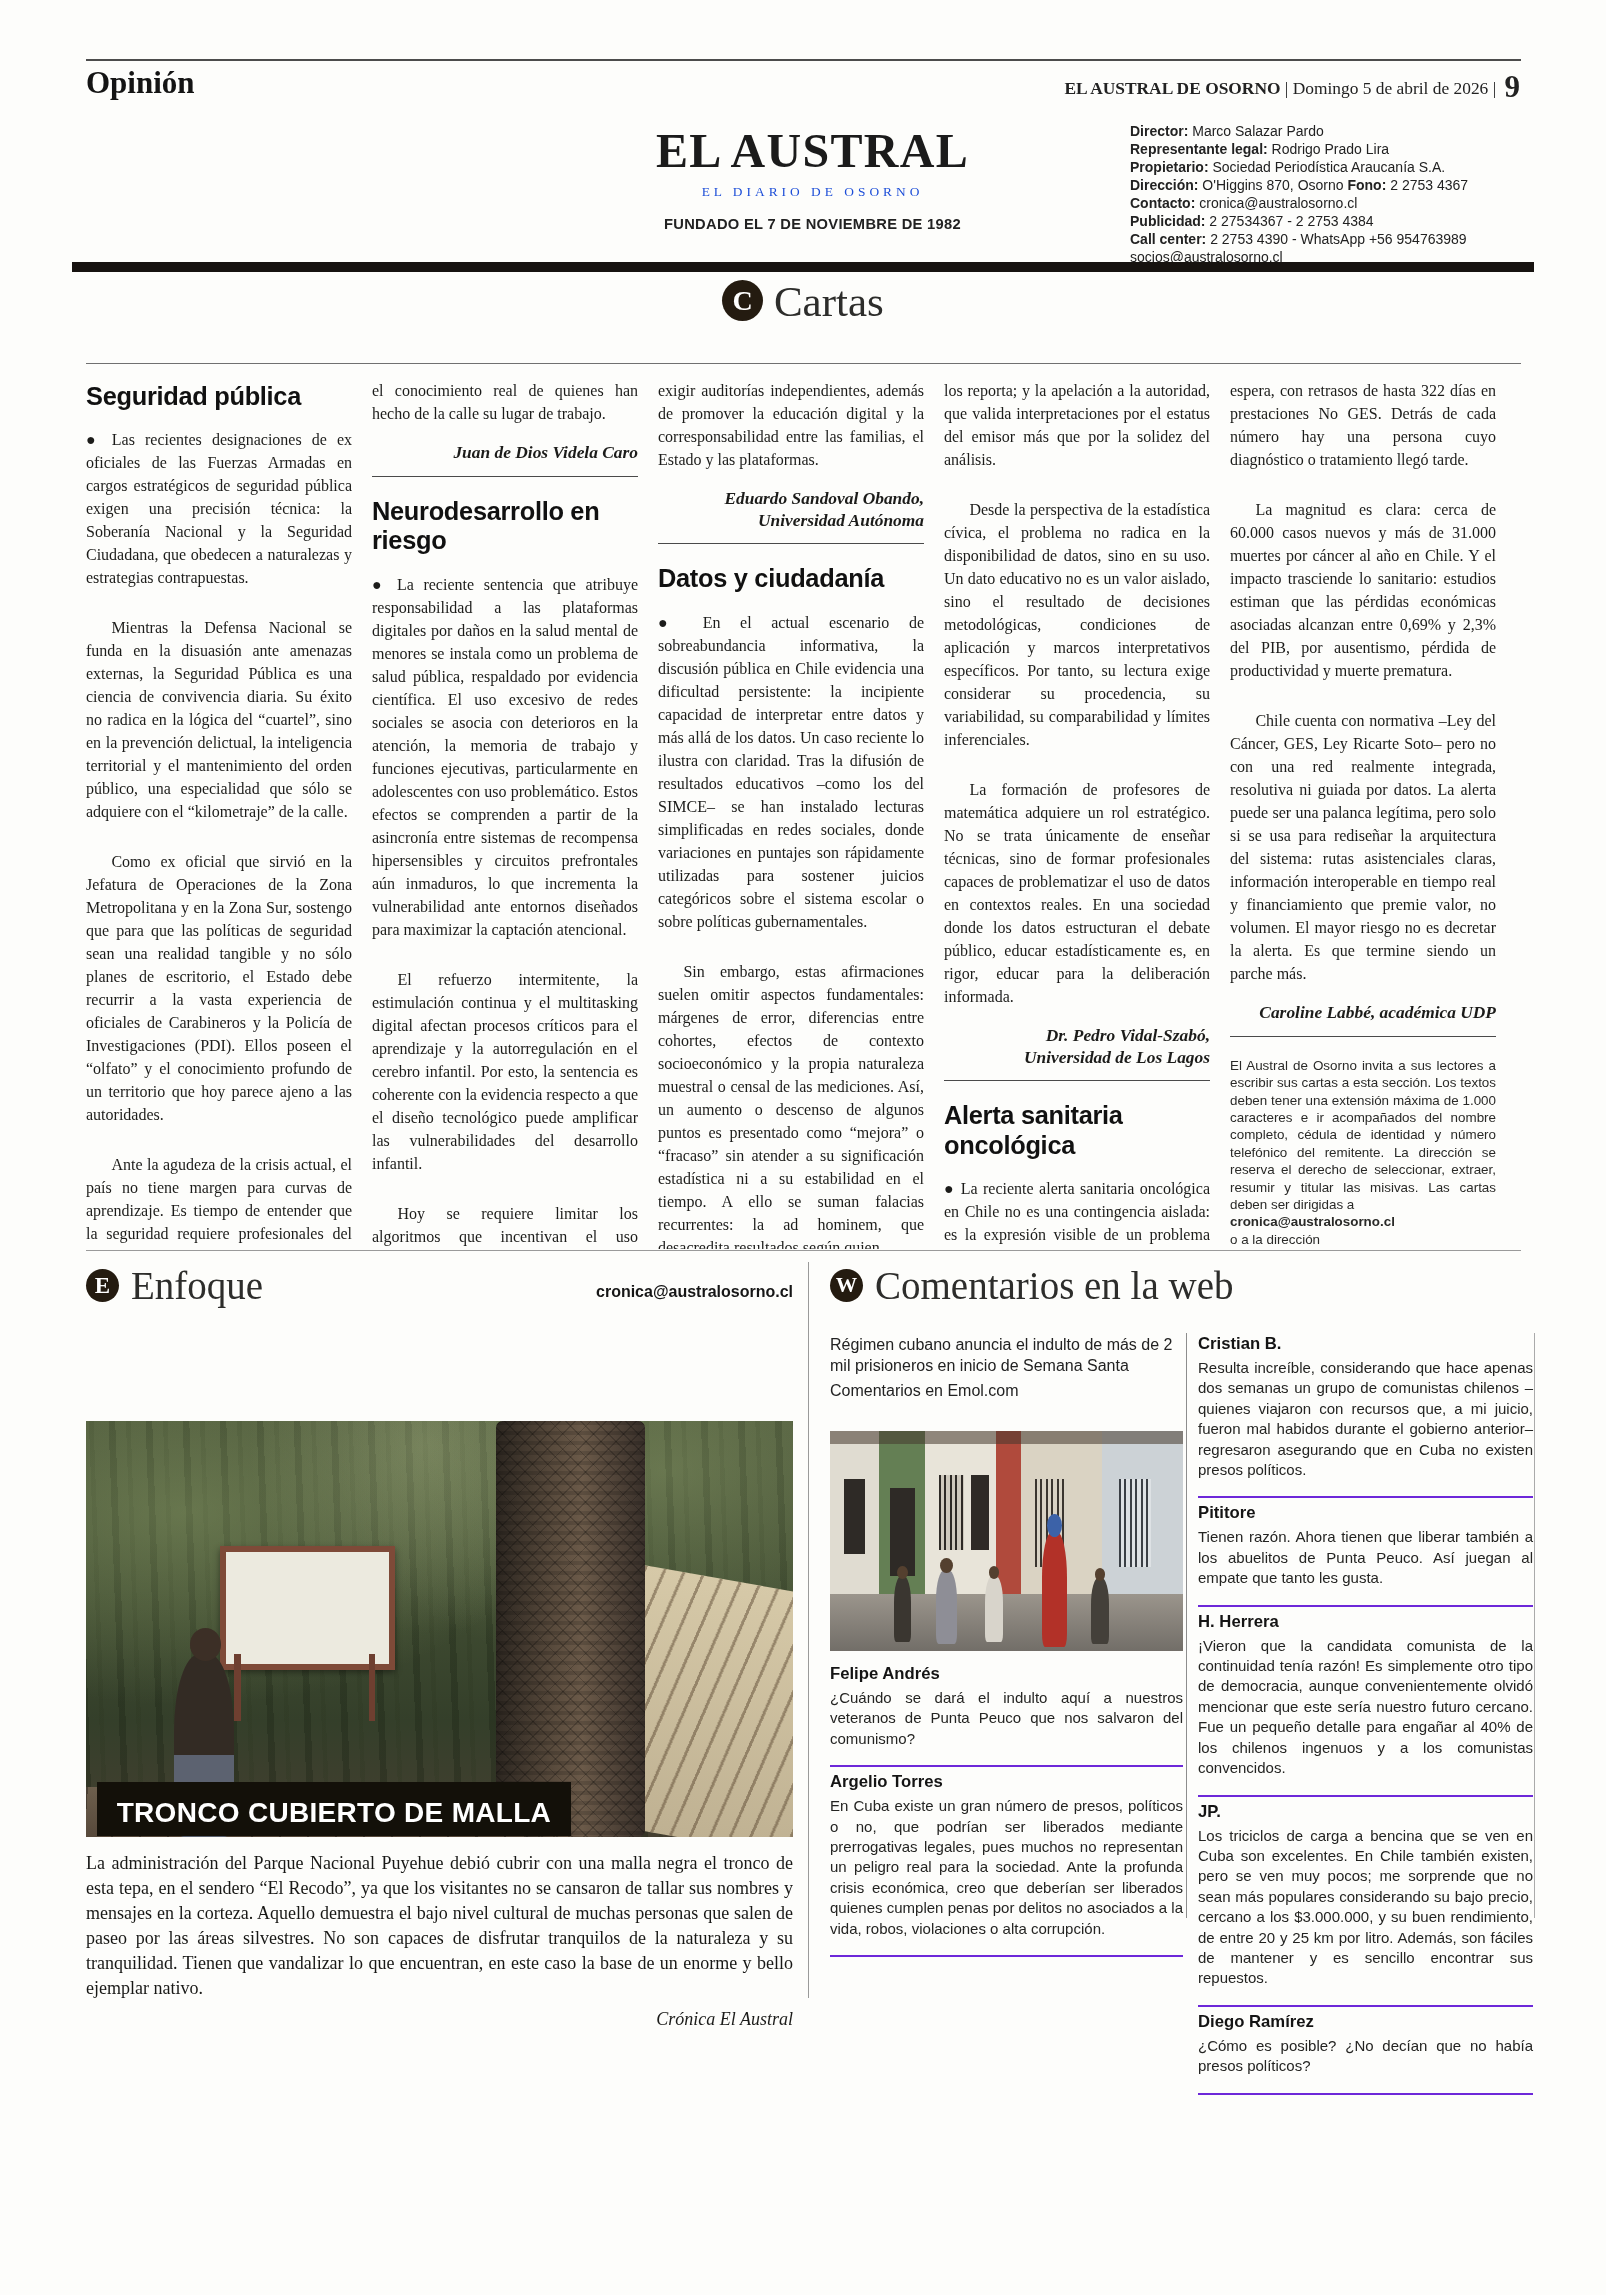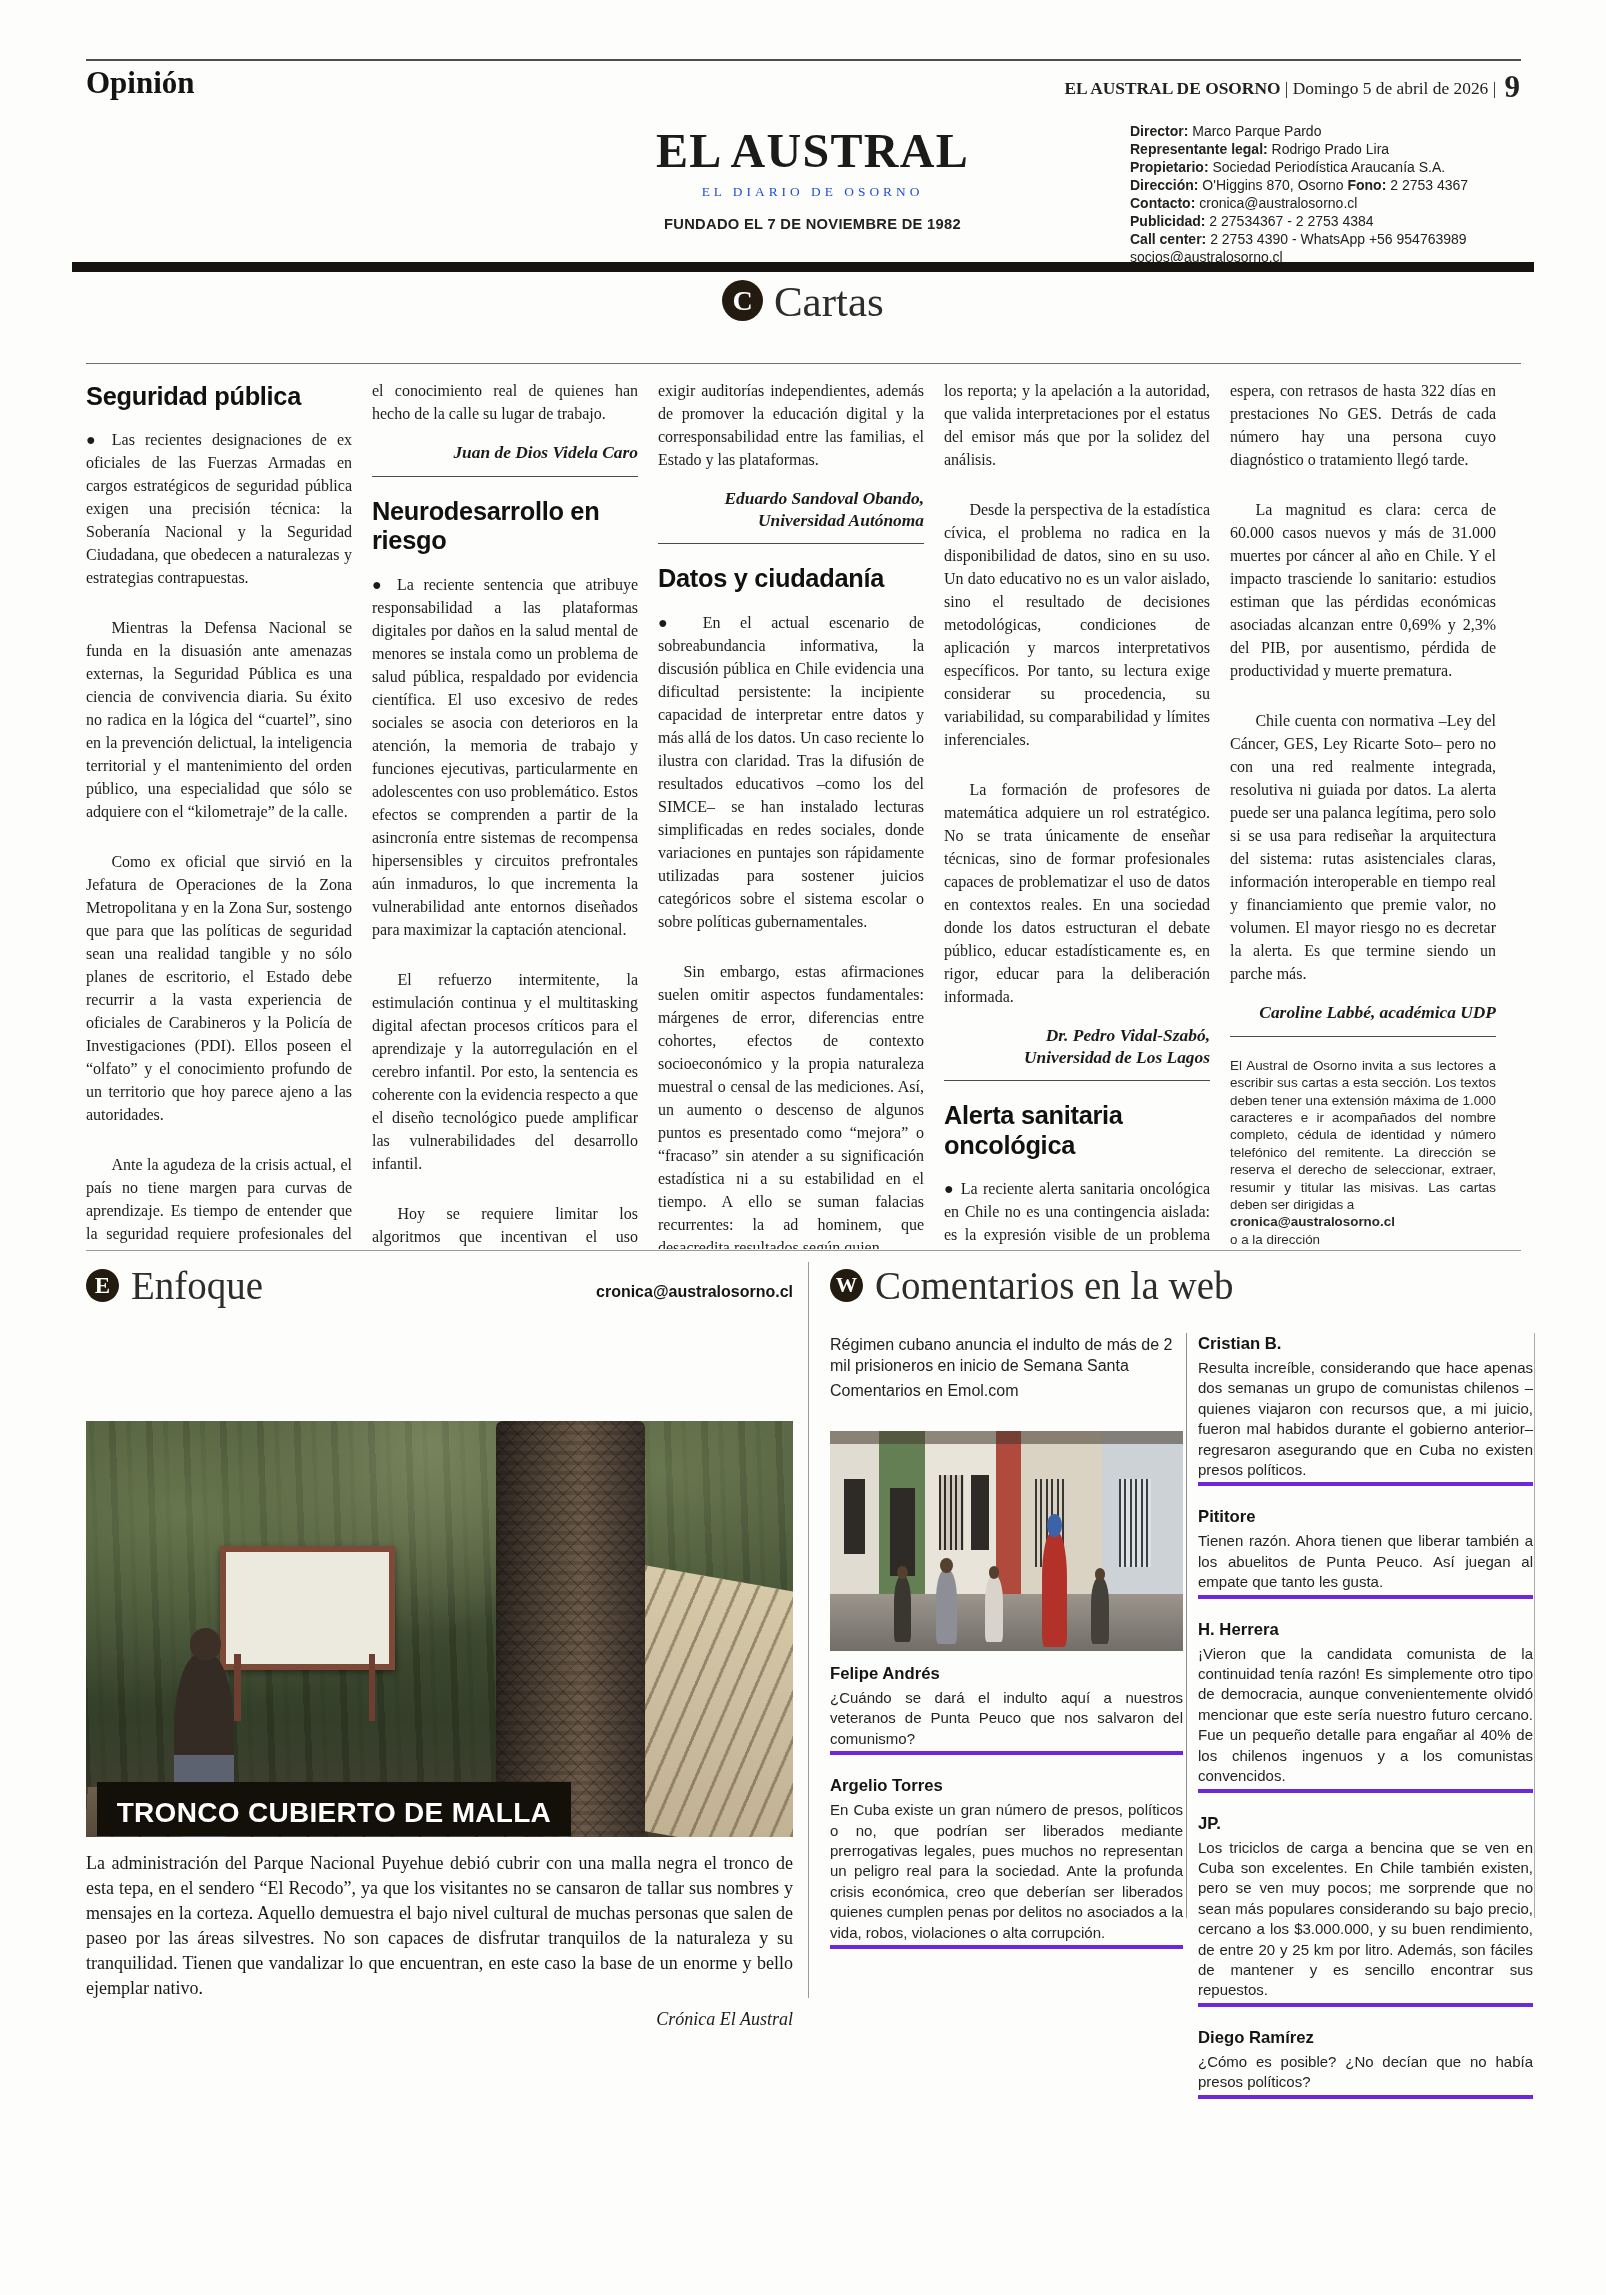--- a/index.html
+++ b/index.html
@@ -111,21 +111,21 @@
   .f1{left:18%;bottom:4%;width:5%;height:30%;background:#3a3630;}
   .f2{left:30%;bottom:3%;width:6%;height:34%;background:#8e8e96;}
   .f3{left:44%;bottom:4%;width:5%;height:30%;background:#d8d4cb;}
   .f4{left:60%;bottom:2%;width:7%;height:52%;background:#b23128;}
   .f5{left:74%;bottom:3%;width:5%;height:30%;background:#44403a;}
   .fig .head{position:absolute;left:20%;top:-16%;width:60%;height:20%;border-radius:50%;background:#54402f;}
   .f4 .head{background:#3c62a8;}
   .com-col{font-family:"Liberation Sans", sans-serif;}
   .com-left{left:830px;top:1664px;width:353px;}
   .com-right{left:1198px;top:1334px;width:335px;}
-  .comment{border-bottom:4px solid #6d28d9;padding-bottom:2px;margin-bottom:21px;}
+  .comment{border-bottom:2px solid #6d28d9;padding-bottom:16px;margin-bottom:5px;}
   .c-name{font:700 16.7px/20px "Liberation Sans", sans-serif;color:#141414;margin:0 0 4px;}
   .c-text{font:15px/20.4px "Liberation Sans", sans-serif;color:#242422;text-align:justify;margin:0;}
 </style>
 </head>
 <body>
 
 <div class="abs top-rule"></div>
 <div class="abs opinion">Opinión</div>
 <div class="abs head-right">
   <span class="paper">EL AUSTRAL DE OSORNO</span>
@@ -133,21 +133,21 @@
   <span class="pagenum">9</span>
 </div>
 
 <div class="abs masthead">
   <div class="m-title">EL AUSTRAL</div>
   <div class="m-sub">EL DIARIO DE OSORNO</div>
   <div class="m-founded">FUNDADO EL 7 DE NOVIEMBRE DE 1982</div>
 </div>
 
 <div class="abs info-block">
-  <div><span class="lbl">Director:</span><span> Marco Parque Pardo</span></div>
+  <div><span class="lbl">Director:</span><span> Marco Salazar Pardo</span></div>
   <div><span class="lbl">Representante legal:</span><span> Rodrigo Prado Lira</span></div>
   <div><span class="lbl">Propietario:</span><span> Sociedad Periodística Araucanía S.A.</span></div>
   <div><span class="lbl">Dirección:</span><span> O'Higgins 870, Osorno </span><span class="lbl">Fono:</span><span> 2 2753 4367</span></div>
   <div><span class="lbl">Contacto:</span><span> cronica@australosorno.cl</span></div>
   <div><span class="lbl">Publicidad:</span><span> 2 27534367 - 2 2753 4384</span></div>
   <div><span class="lbl">Call center:</span><span> 2 2753 4390 - WhatsApp +56 954763989</span></div>
   <div><span class="lbl"></span><span>socios@australosorno.cl</span></div>
 </div>
 
 <div class="abs black-bar"></div>

